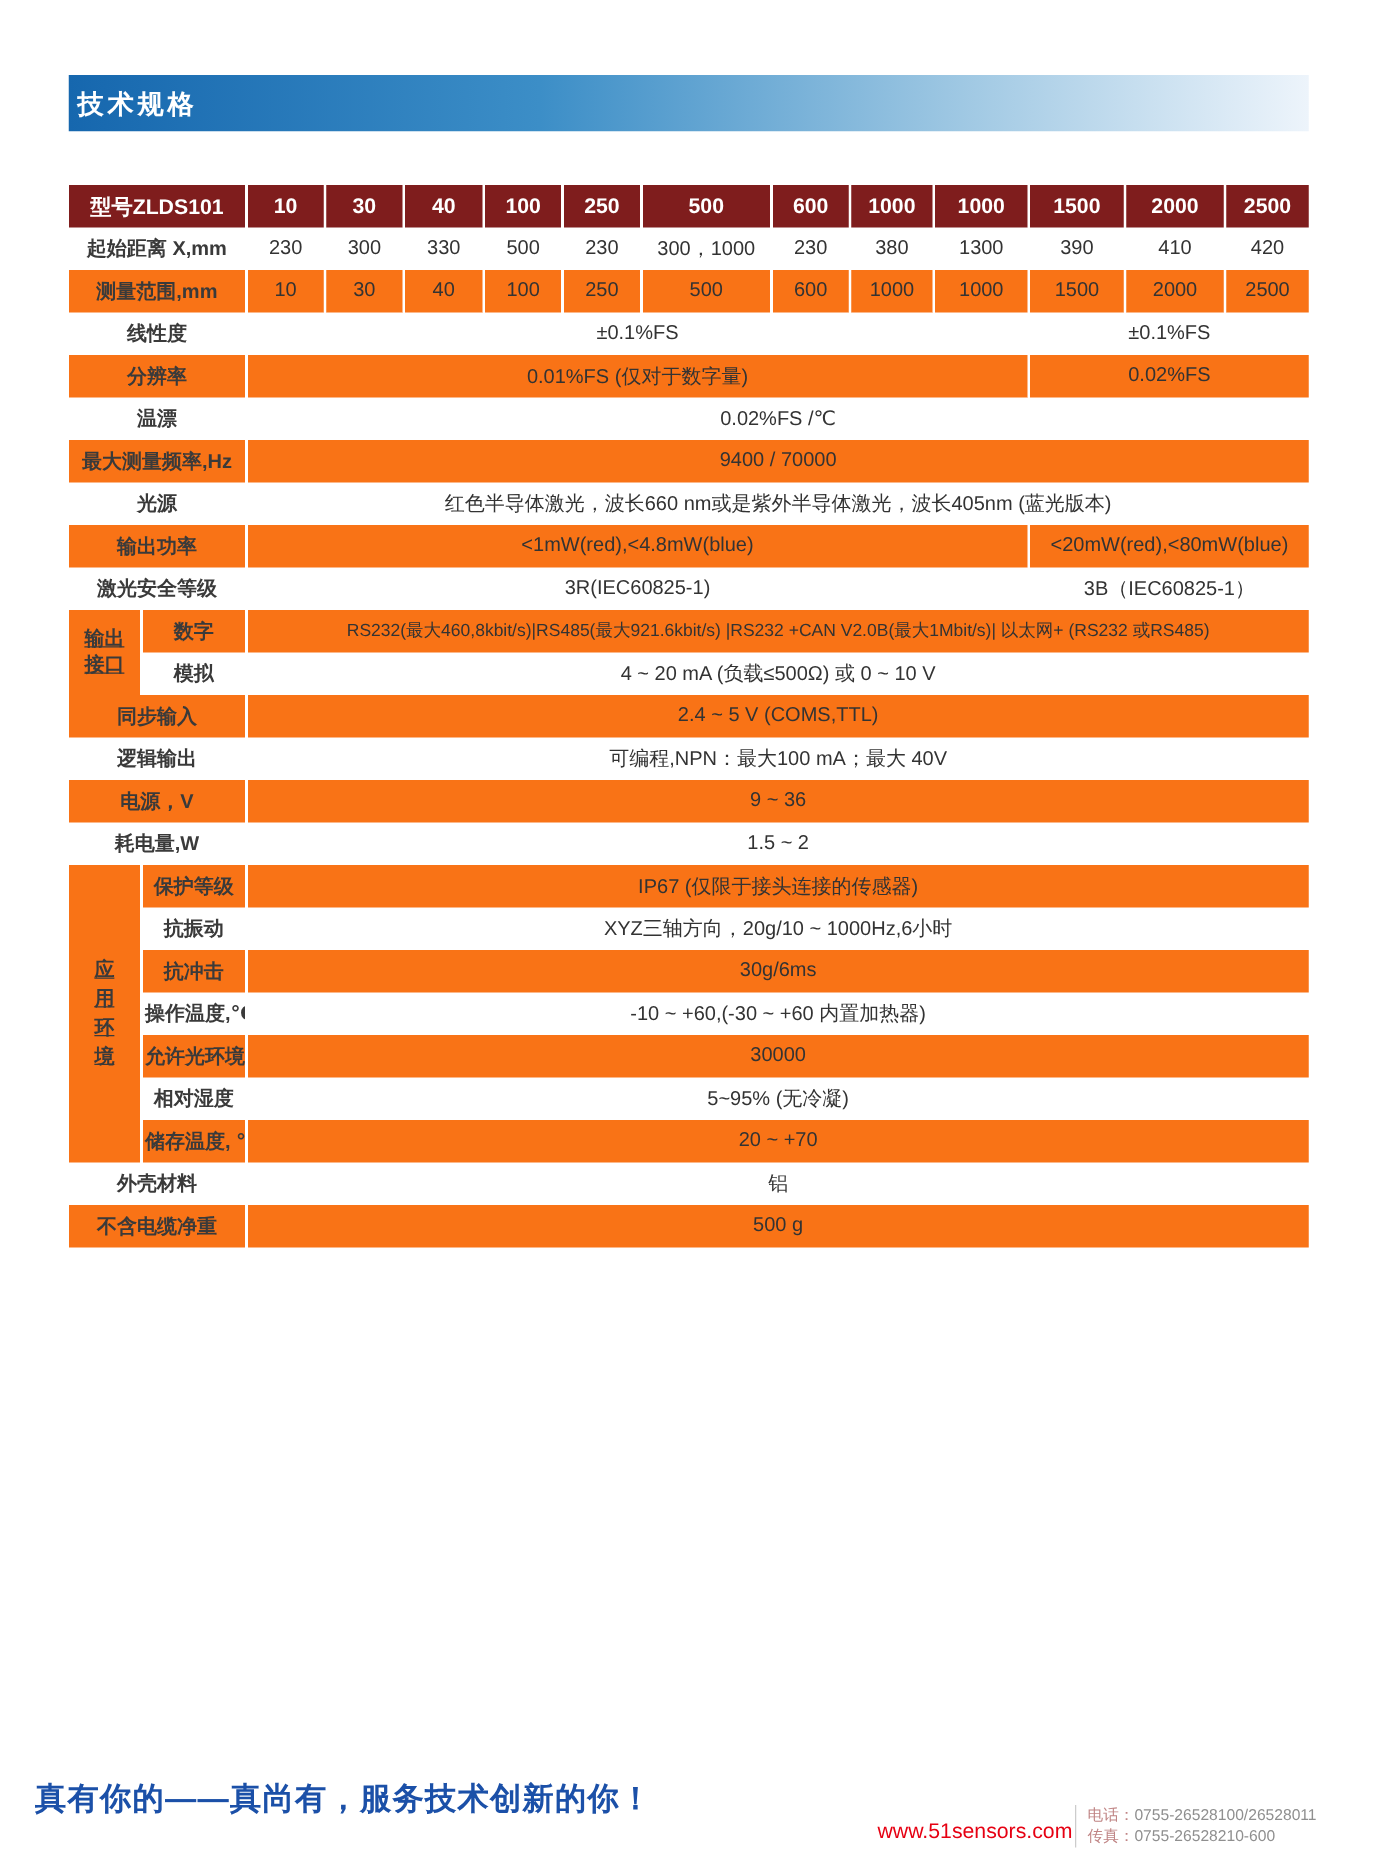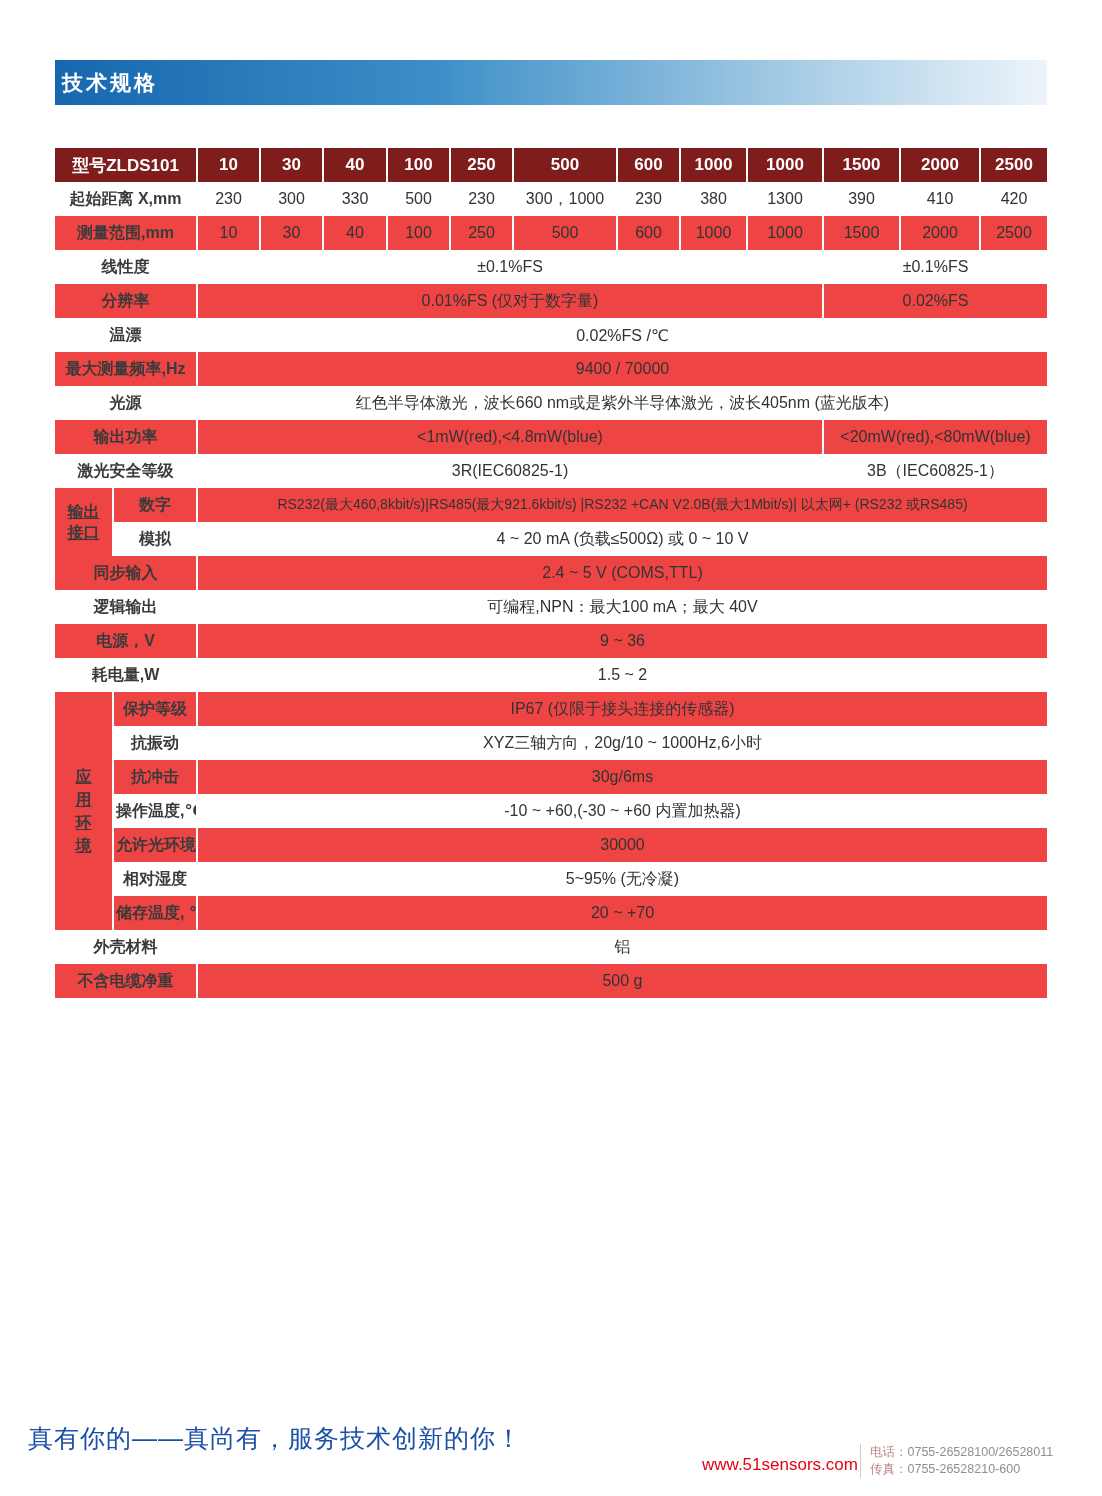--- a/index.html
+++ b/index.html
@@ -21,30 +21,30 @@
     border-collapse:collapse; table-layout:fixed; font-size:16px;
   }
   table.spec th, table.spec td {
     border-right:2px solid #fff; text-align:center; vertical-align:middle;
     overflow:hidden; white-space:nowrap; height:34px; padding:0 2px;
   }
   table.spec th:last-child, table.spec td:last-child { border-right:none; }
   tr.head { height:30px; }
   tr.head th { background:#7f1d1d; color:#fff; font-weight:bold; font-size:17px; }
   th.model-label { text-align:left; padding-left:7px; font-size:16px; }
-  tr.lb > td { background:#ef4444; }
+  tr.lb > td { background:#f97316; }
   td.label { font-weight:600; color:#3a3a3a; }
   td.groupcell { background:#dae3ee; font-weight:600; color:#3a3a3a;text-decoration:underline; }
   td.groupcell .wrap { margin:0 auto; word-break:break-all; white-space:normal; line-height:21px; }
   td.groupcell .w2 { width:36px; }
   td.groupcell .w1 { width:18px; line-height:23px; }
   td.left { text-align:left; padding-left:44px; }
   td.small { font-size:14px; }
   .footer-slogan {
-    position:absolute; left:28px; top:1422px; font-size:25px; font-weight:normal;
+    position:absolute; left:28px; top:1422px; font-size:25px; font-weight:bold;
     color:#1b50a8; letter-spacing:1px;
   }
   .footer-site {
     position:absolute; left:702px; top:1455px; font-size:17px; font-weight:400;
     color:#e60012; text-decoration:none; cursor:pointer;
   }
   .footer-contact {
     position:absolute; left:860px; top:1444px; border-left:1px solid #ccc;
     padding-left:9px; font-size:12.5px; color:#8f8f8f; line-height:17px;
   }

